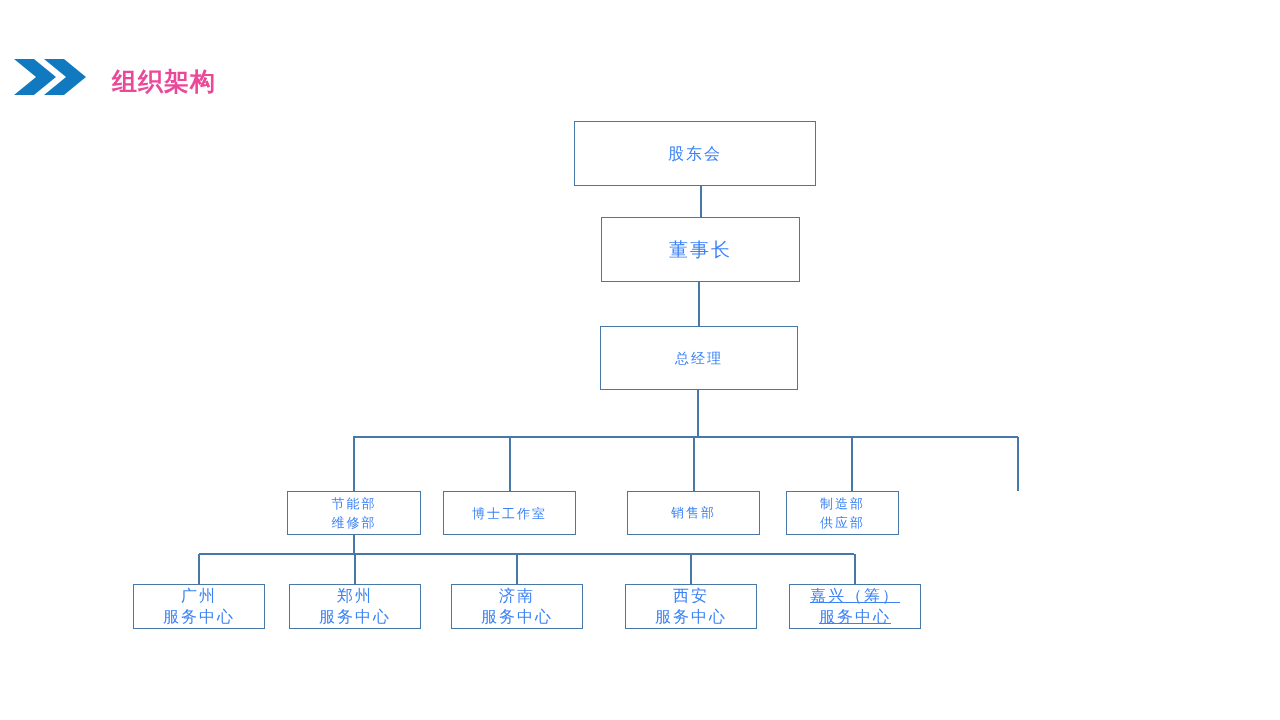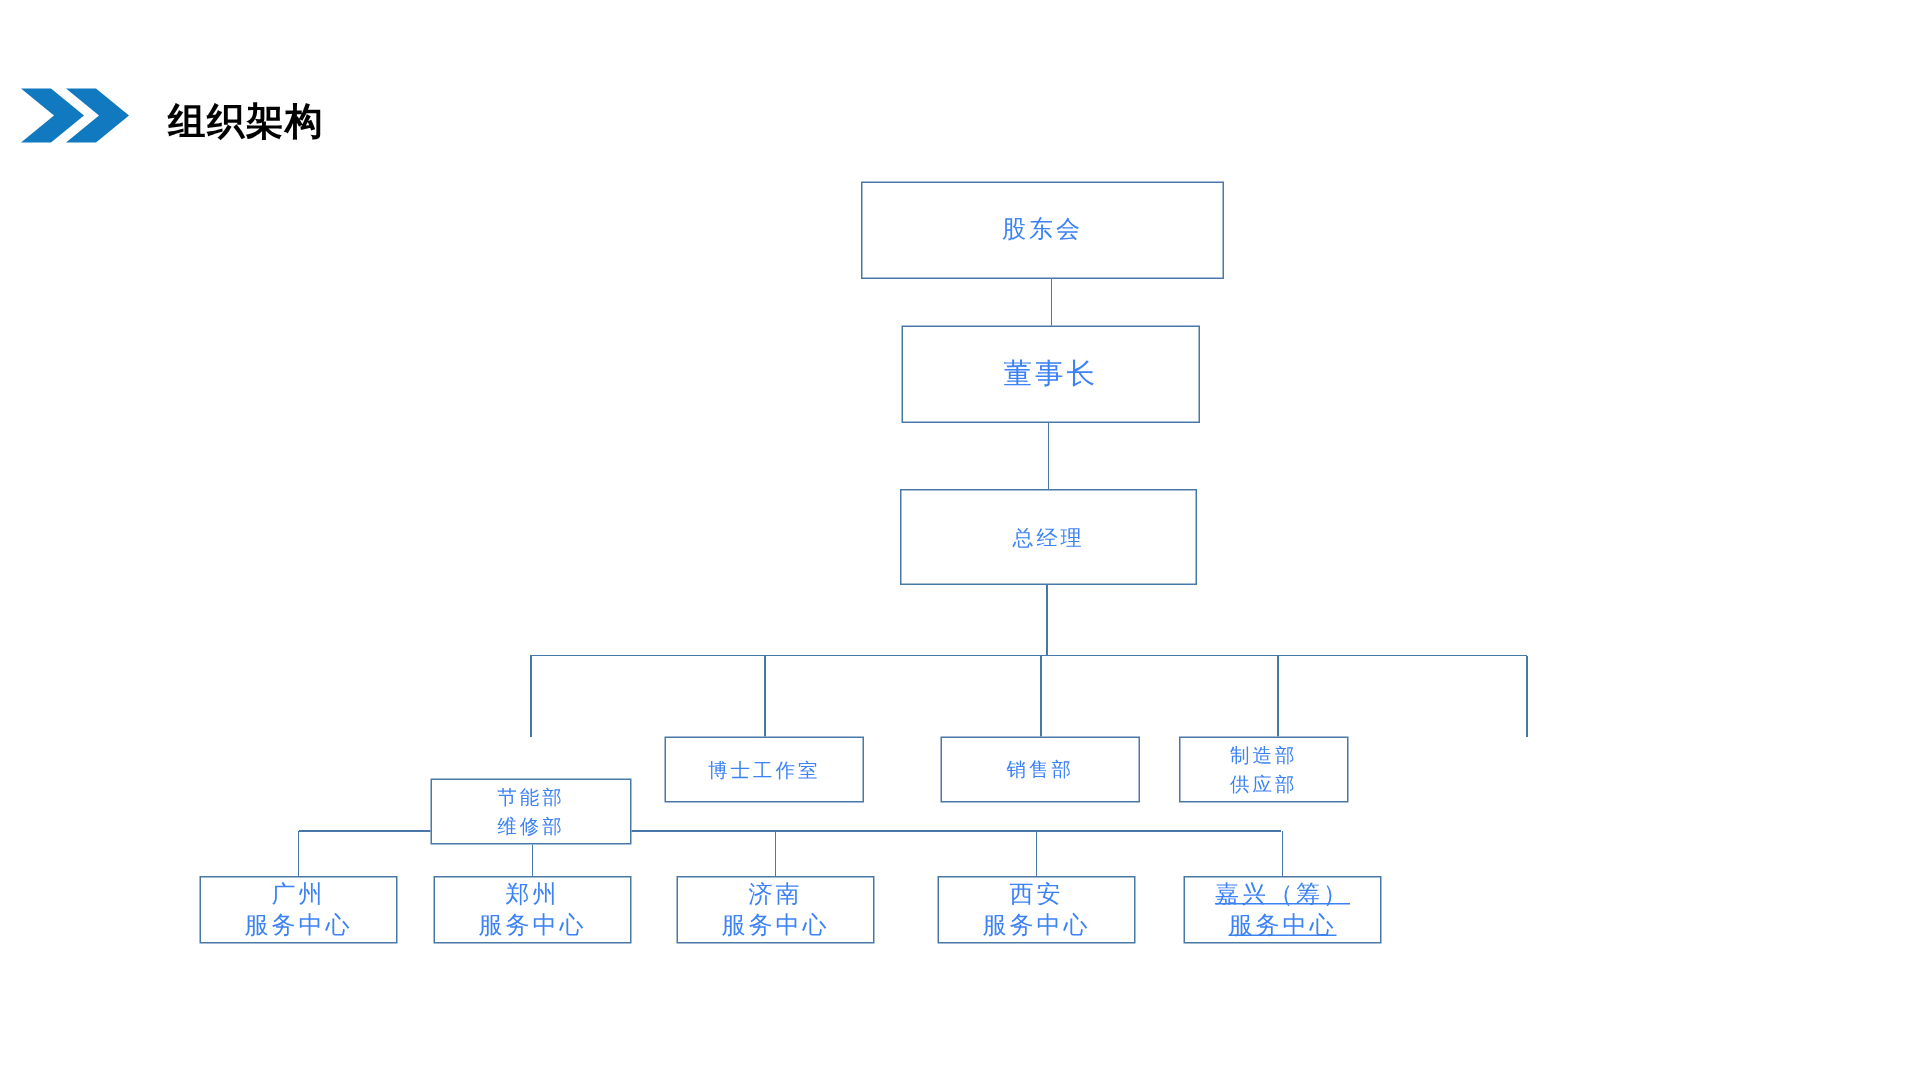--- a/index.html
+++ b/index.html
@@ -24,21 +24,21 @@
     top: 57px;
     width: 78px;
     height: 40px;
   }
   .page-title {
     position: absolute;
     left: 112px;
     top: 64px;
     font-size: 25px;
     font-weight: bold;
-    color: #000000;
+    color: #ec4899;
     letter-spacing: 1px;
     line-height: 34px;
     white-space: nowrap;
   }
 
   
   #chart {
     position: absolute;
     left: 0; top: 0;
     width: 1280px; height: 720px;
@@ -105,21 +105,21 @@
       </svg>
   <div class="node node-l1" style="left: 574px; top: 121px; width: 242px; height: 65px;">
         <span class="line">股东会</span>
       </div>
       <div class="node node-l2" style="left: 601px; top: 217px; width: 199px; height: 65px;">
         <span class="line">董事长</span>
       </div>
       <div class="node node-l3" style="left: 600px; top: 326px; width: 198px; height: 64px;">
         <span class="line">总经理</span>
       </div>
-      <div class="node node-l4" style="left: 287px; top: 519px; width: 134px; height: 44px;">
+      <div class="node node-l4" style="left: 287px; top: 491px; width: 134px; height: 44px;">
         <span class="line">节能部</span>
         <span class="line">维修部</span>
       </div>
       <div class="node node-l4" style="left: 443px; top: 491px; width: 133px; height: 44px;">
         <span class="line">博士工作室</span>
       </div>
       <div class="node node-l4" style="left: 627px; top: 491px; width: 133px; height: 44px; font-family: Liberation Mono, monospace;">
         <span class="line">销售部</span>
       </div>
       <div class="node node-l4" style="left: 786px; top: 491px; width: 113px; height: 44px;">

